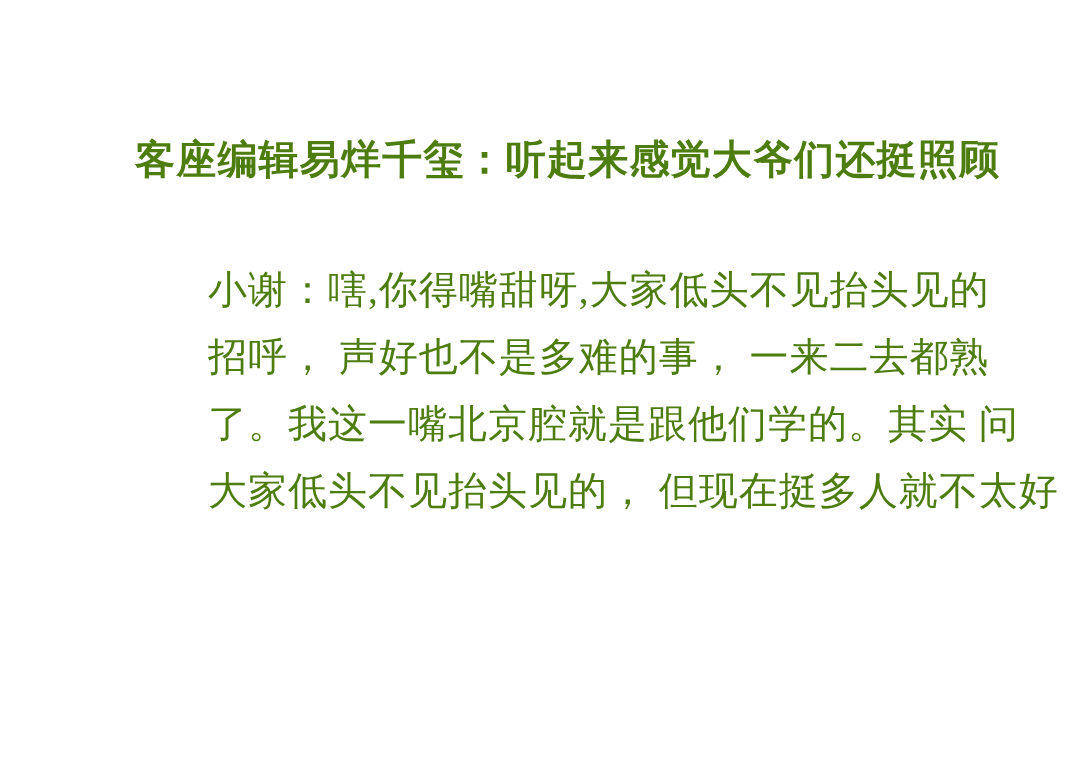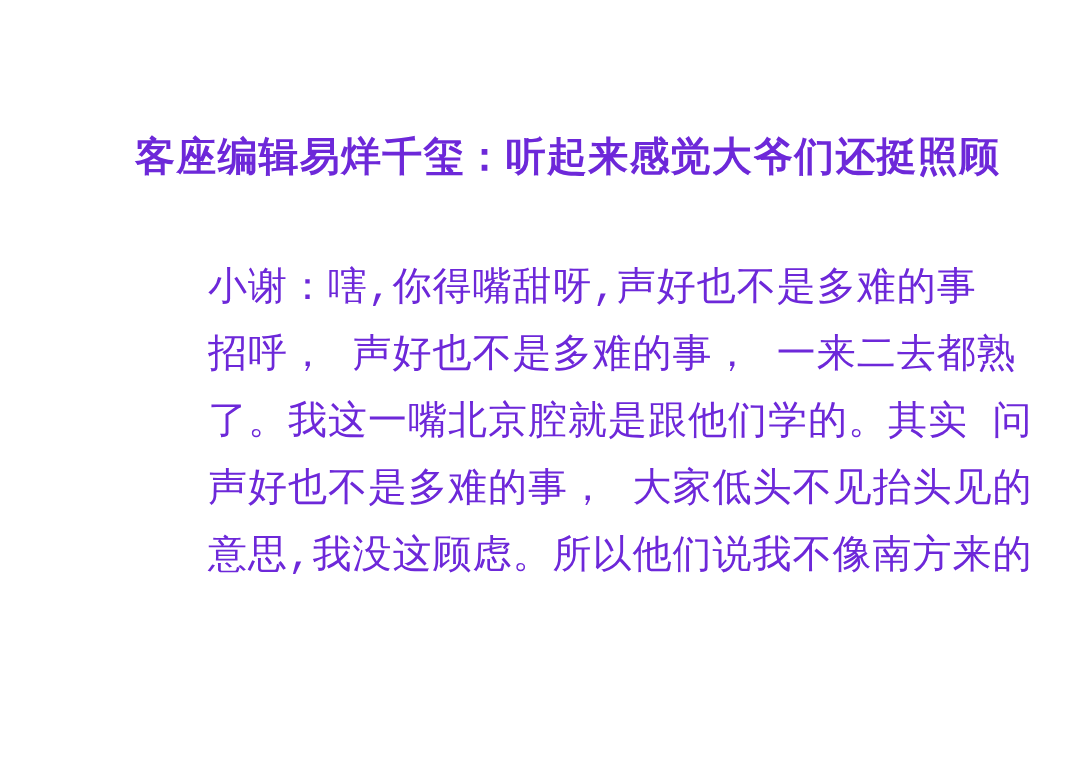--- a/index.html
+++ b/index.html
@@ -6,22 +6,22 @@
     margin: 0;
     padding: 0;
     background: #ffffff;
   }
   .page {
     position: relative;
     width: 1080px;
     height: 776px;
     background: #ffffff;
     overflow: hidden;
-    font-family: Liberation Mono, monospace;
-    color: #6d28d9;
+    font-family: Liberation Serif, serif;
+    color: #4d7c0f;
   }
   .question-block {
     position: absolute;
     left: 135px;
     top: 128px;
     width: 890px;
     font-size: 40px;
     font-weight: 700;
     line-height: 63px;
     letter-spacing: 1.2px;
@@ -45,20 +45,19 @@
 </head>
 <body>
 
 <div class="page">
 
   <div class="question-block">
     <span class="text-line">客座编辑易烊千玺：听起来感觉大爷们还挺照顾</span>
   </div>
 
   <div class="answer-block">
-    <span class="text-line">小谢：嗐,你得嘴甜呀,声好也不是多难的事</span>
+    <span class="text-line">小谢：嗐,你得嘴甜呀,大家低头不见抬头见的</span>
     <span class="text-line">招呼， 声好也不是多难的事， 一来二去都熟</span>
     <span class="text-line">了。我这一嘴北京腔就是跟他们学的。其实 问</span>
-    <span class="text-line">声好也不是多难的事， 大家低头不见抬头见的</span>
-    <span class="text-line">意思,我没这顾虑。所以他们说我不像南方来的</span>
+    <span class="text-line">大家低头不见抬头见的， 但现在挺多人就不太好</span>
   </div>
 
 </div>
 
 </body></html>

